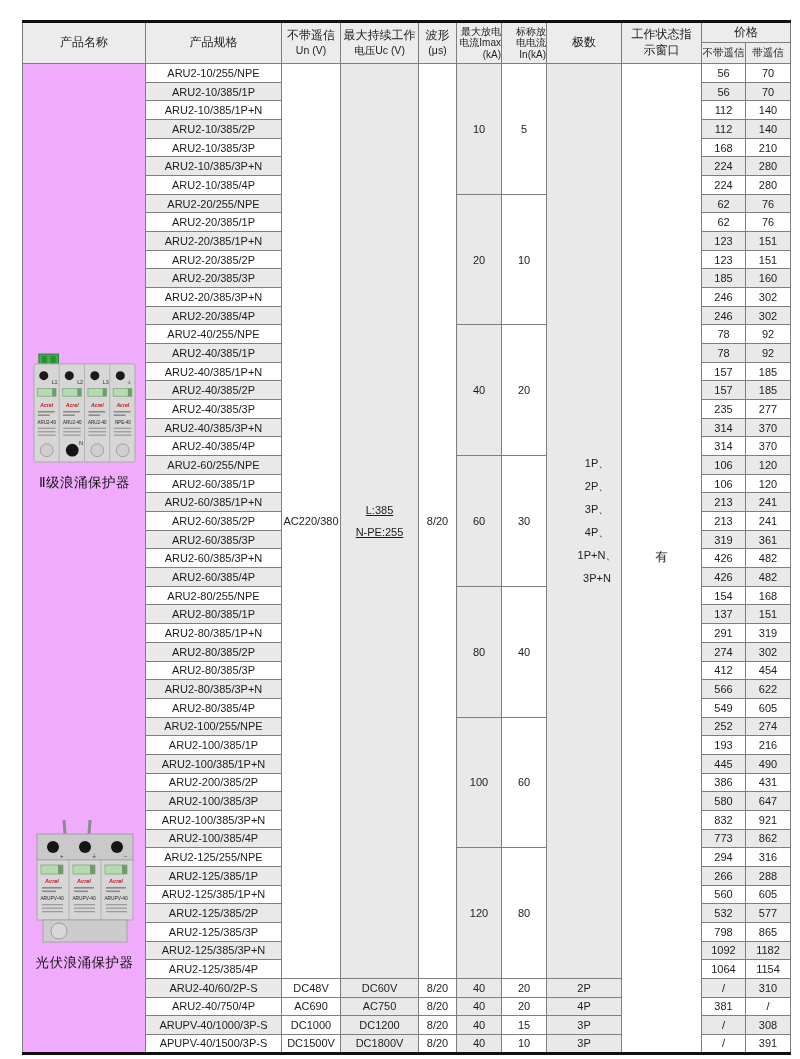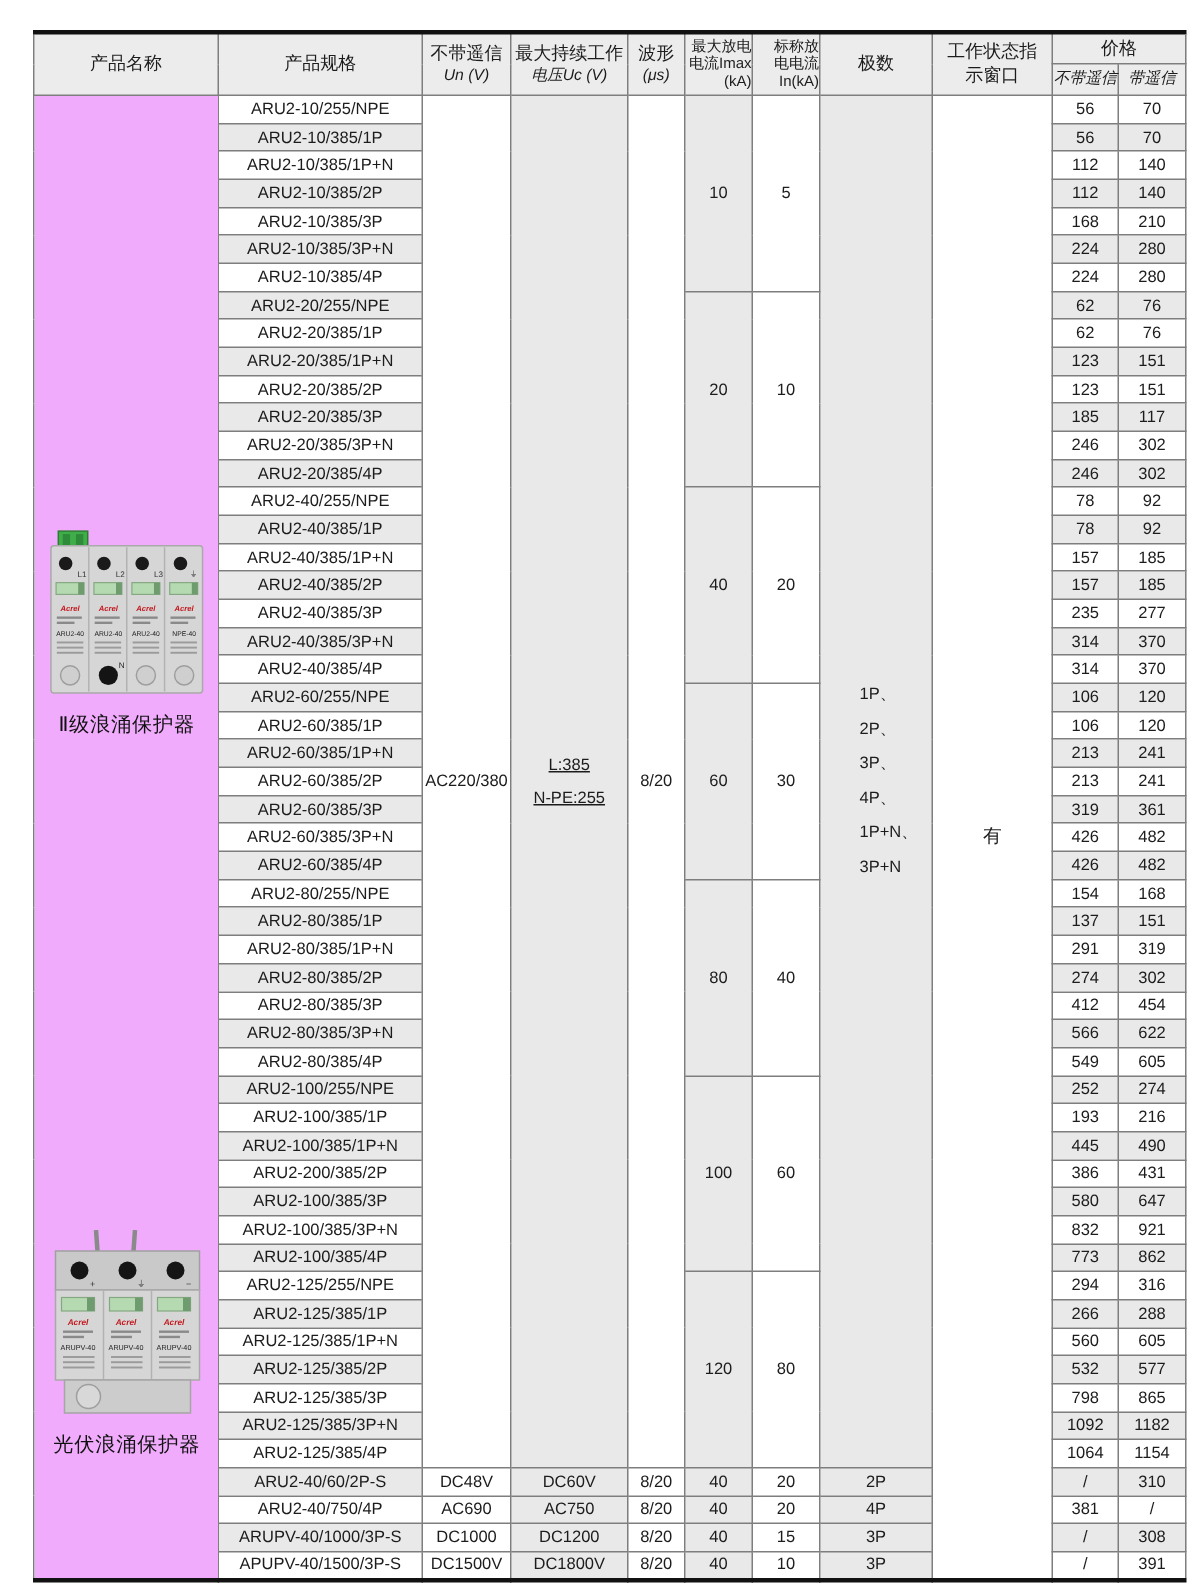--- a/index.html
+++ b/index.html
@@ -17,33 +17,33 @@
     border-top:3px solid #111; border-bottom:3px solid #111;
     border-left:1px solid #606060; border-right:1px solid #606060;
   }
   .spec th, .spec td { border:1px solid #7e7e7e; }
 
   thead th {
     background:#ececec; font-weight:normal; font-size:12px;
     text-align:center; line-height:1.3; padding:1px 0;
   }
   thead tr { height:21px; }
-  thead .sub { font-size:10.5px;font-style:italic; }
+  thead .sub { font-size:10.5px; }
   thead .sub2 { font-size:10px; line-height:1.15;text-align:right; }
 
   tbody tr { height:18.68px; }
   tbody td {
     font-size:11px; text-align:center; vertical-align:middle;
     padding:0; background:#fff;
   }
   td.alt  { background:#e9e9e9; }
   td.band { background:#e9e9e9; }
 
   td.uc-cell div { line-height:22px; font-size:11px;text-decoration:underline; }
-  td.poles-cell { text-align:left; padding-left:26px; }
+  td.poles-cell { text-align:center; padding-left:26px; }
   td.poles-cell div { line-height:23px; font-size:11px; }
   td.status-cell { font-size:12.5px; }
   td.name-cell { position:relative; background:#f0abfc; }
 
   .fig { position:absolute; left:0; width:123px; text-align:center; color:#111; }
   .fig .caption { font-size:13.5px; margin-top:6px; letter-spacing:0.5px; white-space:nowrap; }
   .fig svg { display:block; margin:0 auto; }
   #fig-spd  { top:289px; }
   #fig-pv   { top:756px; }
 </style>
@@ -305,21 +305,21 @@
           <td class=" alt">151</td>
         </tr>
         <tr>
           <td class="spec-cell">ARU2-20/385/2P</td>
           <td>123</td>
           <td>151</td>
         </tr>
         <tr>
           <td class="spec-cell alt">ARU2-20/385/3P</td>
           <td class=" alt">185</td>
-          <td class=" alt">117</td>
+          <td class=" alt">160</td>
         </tr>
         <tr>
           <td class="spec-cell">ARU2-20/385/3P+N</td>
           <td>246</td>
           <td>302</td>
         </tr>
         <tr>
           <td class="spec-cell alt">ARU2-20/385/4P</td>
           <td class=" alt">246</td>
           <td class=" alt">302</td>

